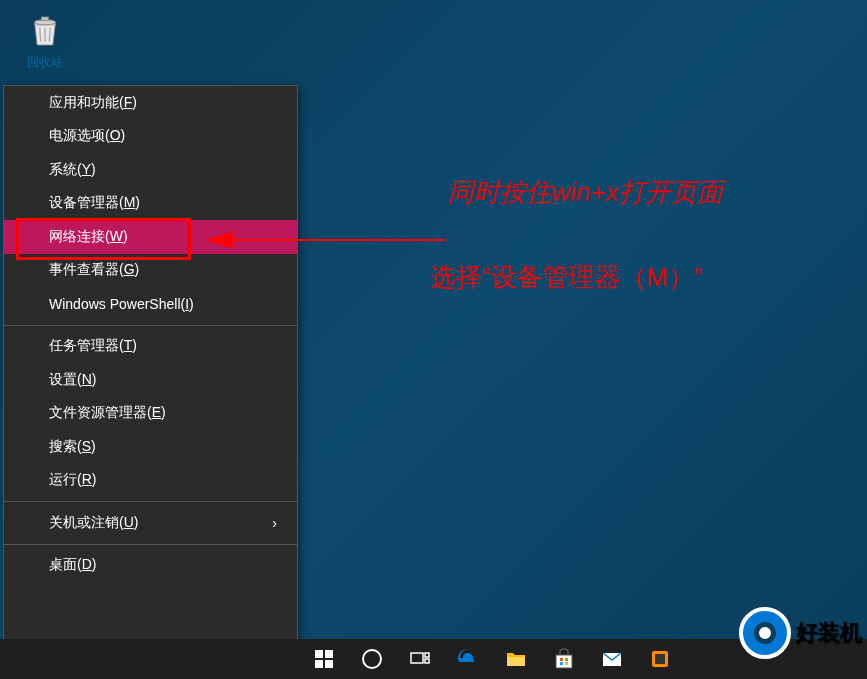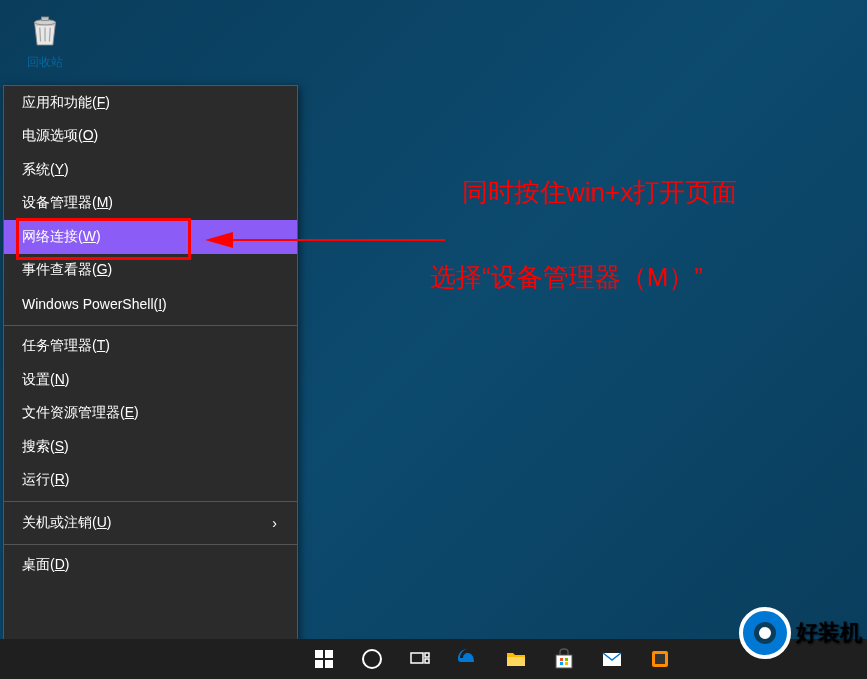--- a/index.html
+++ b/index.html
@@ -33,30 +33,30 @@
       width: 295px;
       height: 592px;
       background: #2b2b2b;
       border: 1px solid #555;
       display: flex;
       flex-direction: column;
       box-shadow: 2px 2px 8px rgba(0,0,0,0.5);
     }
     .menu-item {
       height: 33.5px;
-      padding: 0 18px;
+      padding: 0 45px;
       display: flex;
       align-items: center;
       color: #fff;
       font-size: 14px;
       cursor: pointer;
       position: relative;
     }
     .menu-item.hovered {
-      background: #8b5cf6;
+      background: #be185d;
     }
     .menu-item u { text-decoration: underline; }
     .menu-separator {
       height: 1px;
       background: #555;
       margin: 4px 0;
     }
     .menu-item .chevron {
       position: absolute;
       right: 20px;
@@ -80,21 +80,21 @@
       height: 20px;
       pointer-events: none;
       z-index: 10;
     }
     .annotation-text {
       position: absolute;
       color: #ff0000;
       font-size: 26px;
       font-weight: 400;
     }
-    .annotation-1 { left: 462px; top: 175px; }
+    .annotation-1 { left: 448px; top: 175px; font-style: italic; }
     .annotation-2 { left: 430px; top: 260px; }
     .taskbar {
       position: absolute;
       bottom: 0;
       left: 0;
       width: 867px;
       height: 40px;
       background: #1f1f1f;
       display: flex;
       align-items: center;

